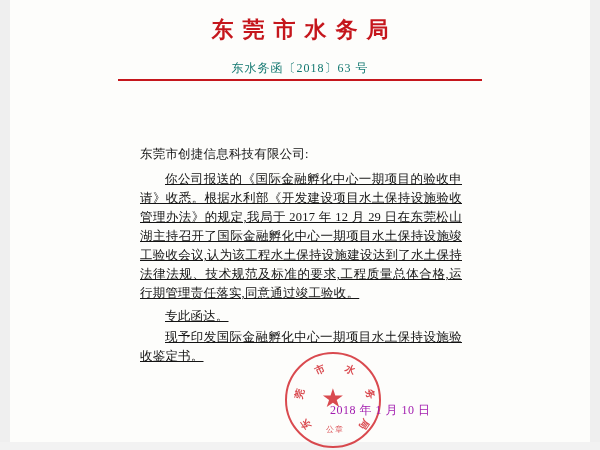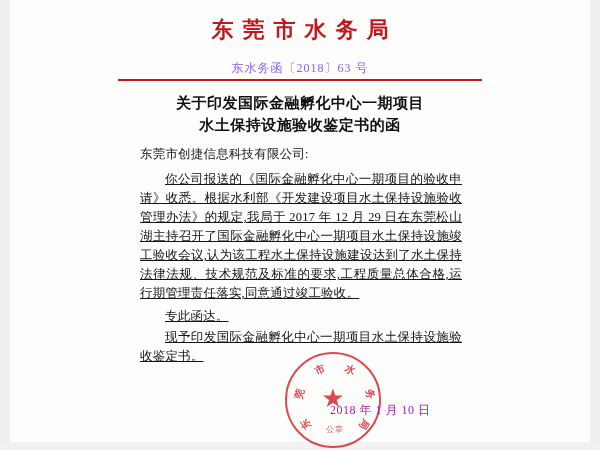--- a/index.html
+++ b/index.html
@@ -57,21 +57,21 @@
     text-indent: 9px;
     white-space: nowrap;
   }
   .doc-number {
     position: absolute;
     top: 60px;
     left: 0;
     width: 600px;
     text-align: center;
     font-size: 12px;
-    color: #8b5cf6;
+    color: #0f766e;
     letter-spacing: 1px;
   }
   .red-rule {
     position: absolute;
     top: 79px;
     left: 118px;
     width: 364px;
     height: 2px;
     background: #c5161c;
   }
@@ -190,24 +190,20 @@
   <div class="scan-edge-bottom"></div>
 
   <div class="letterhead">
     <div class="letterhead-title">东莞市水务局</div>
   </div>
 
   <div class="doc-number">东水务函〔2018〕63 号</div>
 
   <div class="red-rule"></div>
 
-  <div class="title-block">
-    <div class="title-line">关于印发国际金融孵化中心一期项目</div>
-    <div class="title-line">水土保持设施验收鉴定书的函</div>
-  </div>
 
   <div class="body-block">
     <div class="salutation">东莞市创捷信息科技有限公司:</div>
     <div class="para">你公司报送的《国际金融孵化中心一期项目的验收申请》收悉。根据水利部《开发建设项目水土保持设施验收管理办法》的规定,我局于 2017 年 12 月 29 日在东莞松山湖主持召开了国际金融孵化中心一期项目水土保持设施竣工验收会议,认为该工程水土保持设施建设达到了水土保持法律法规、技术规范及标准的要求,工程质量总体合格,运行期管理责任落实,同意通过竣工验收。</div>
     <div class="para closing">专此函达。</div>
     <div class="para">现予印发国际金融孵化中心一期项目水土保持设施验收鉴定书。</div>
   </div>
 
   <div class="seal">
     <div class="seal-inner"></div>

